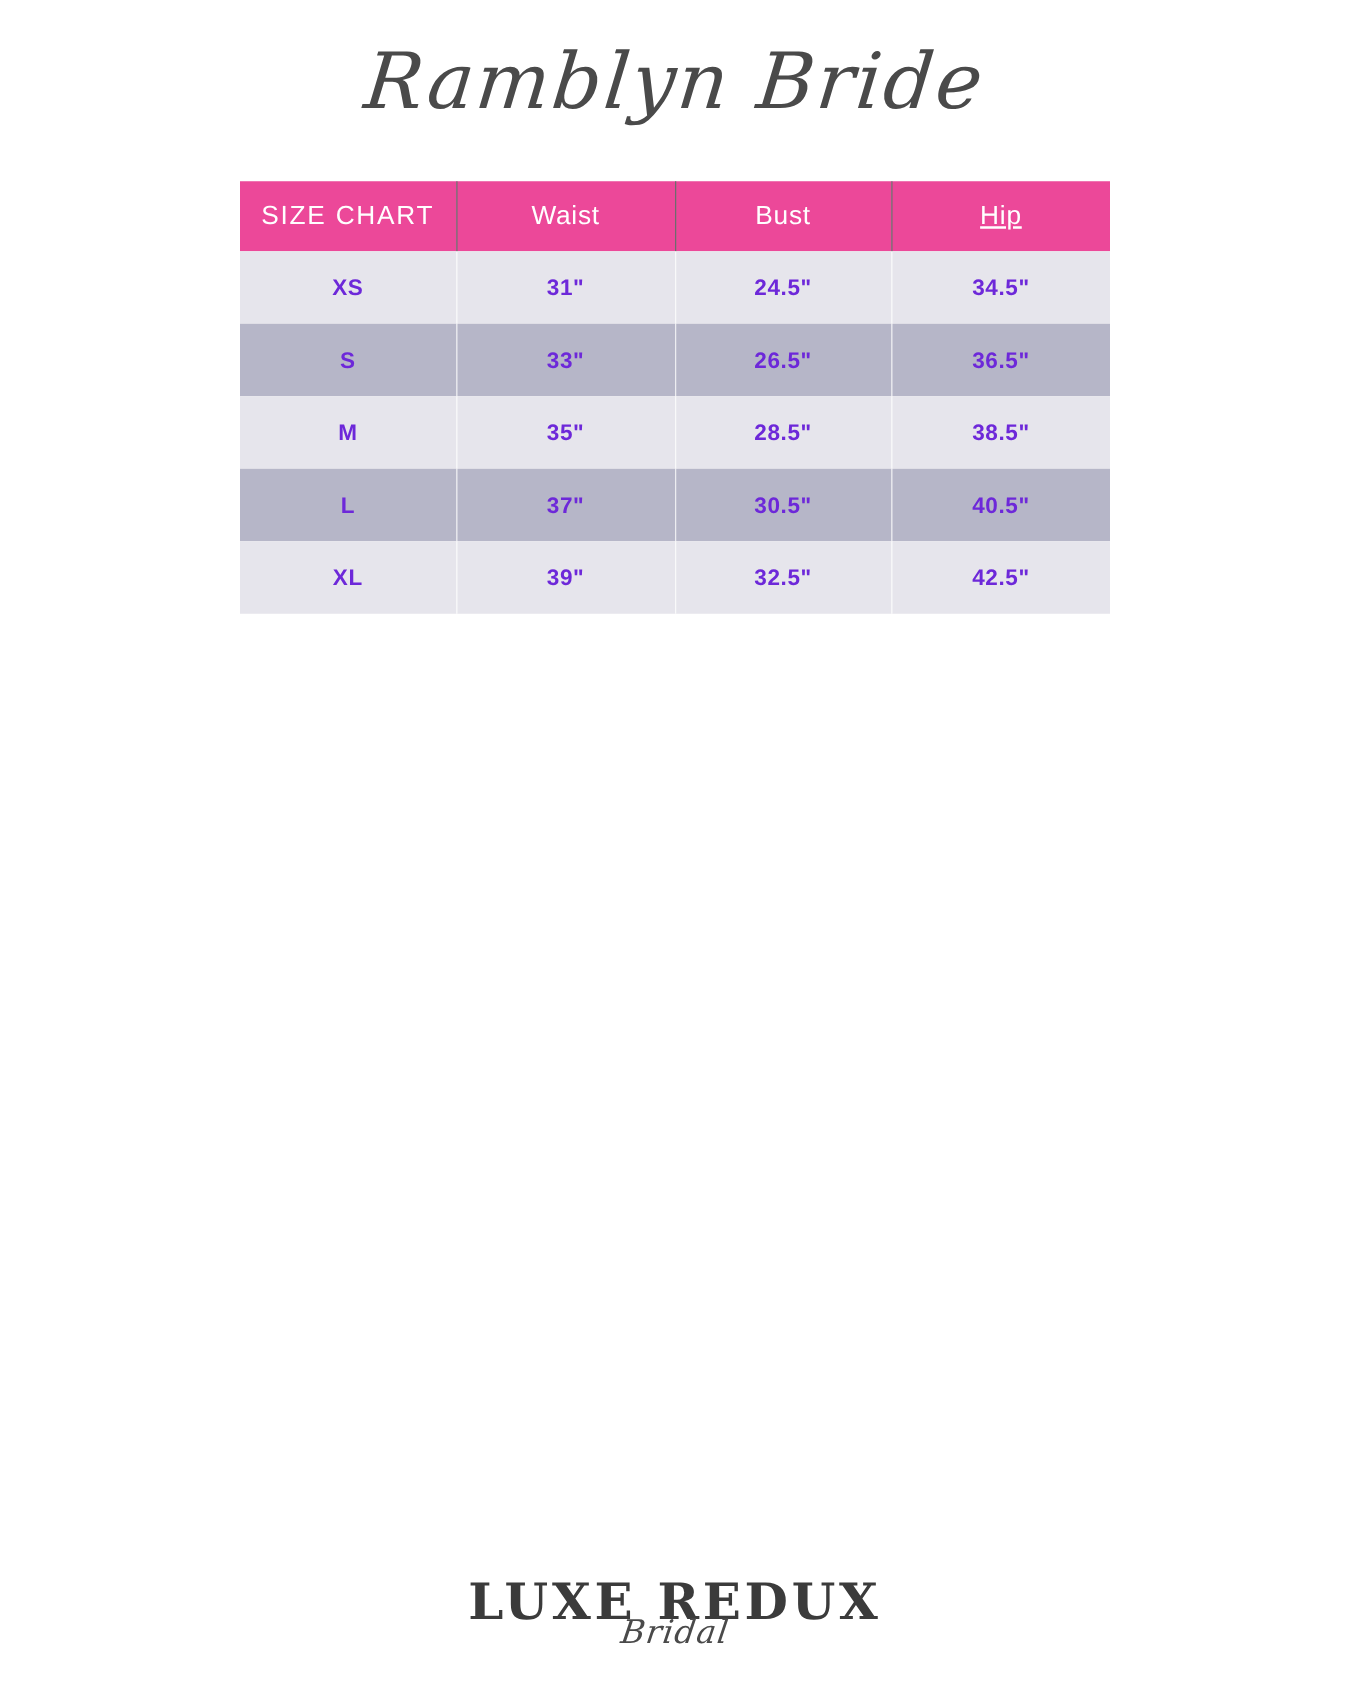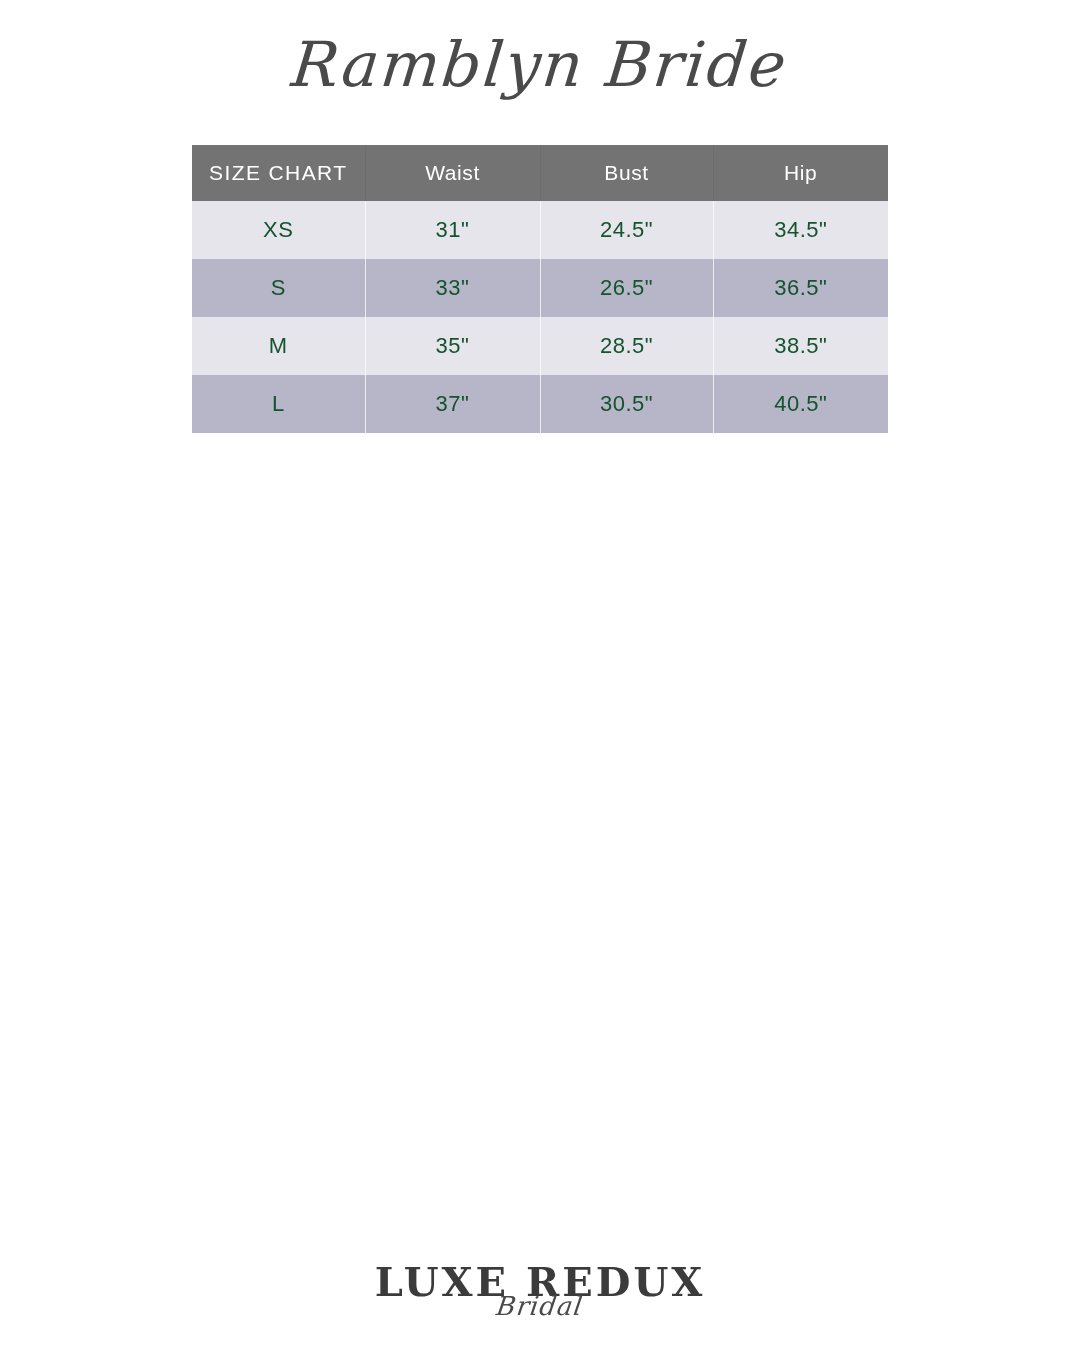--- a/index.html
+++ b/index.html
@@ -41,38 +41,38 @@
     border-collapse: collapse;
     table-layout: fixed;
   }
   .size-table col.c-size  { width: 173px; }
   .size-table col.c-bust  { width: 175px; }
   .size-table col.c-waist { width: 173px; }
   .size-table col.c-hip   { width: 175px; }
 
   .size-table thead th {
     height: 56px;
-    background: #737373;
+    background: #ec4899;
     color: #ffffff;
     font-size: 21px;
     font-weight: 400;
     letter-spacing: 0.6px;
     text-align: center;
     vertical-align: middle;
     border-right: 1px solid #6d6d6d;
     padding: 0;
   }
-  .size-table thead th:last-child { border-right: none; }
+  .size-table thead th:last-child { border-right: none; text-decoration: underline; }
   .size-table thead th.head-size { letter-spacing: 1.4px; }
 
   .size-table tbody td {
     height: 58px;
-    font-size: 22px;
-    font-weight: 400;
-    color: #14532d;
+    font-size: 18px;
+    font-weight: 700;
+    color: #6d28d9;
     text-align: center;
     vertical-align: middle;
     letter-spacing: 0.5px;
     border-right: 1px solid rgba(255,255,255,0.75);
     padding: 0;
   }
   .size-table tbody td:last-child { border-right: none; }
 
   .size-table tbody tr.row-light td { background: #e6e5ec; }
   .size-table tbody tr.row-dark  td { background: #b6b6c8; }
@@ -145,19 +145,25 @@
       <td>35"</td>
       <td>28.5"</td>
       <td>38.5"</td>
     </tr>
     <tr class="row-dark">
       <td>L</td>
       <td>37"</td>
       <td>30.5"</td>
       <td>40.5"</td>
     </tr>
+    <tr class="row-light">
+      <td>XL</td>
+      <td>39"</td>
+      <td>32.5"</td>
+      <td>42.5"</td>
+    </tr>
   </tbody>
 </table>
 
 <div class="footer-logo">
   <span class="logo-main">LUXE REDUX</span>
   <span class="logo-script">Bridal</span>
 </div>
 
 </body></html>

